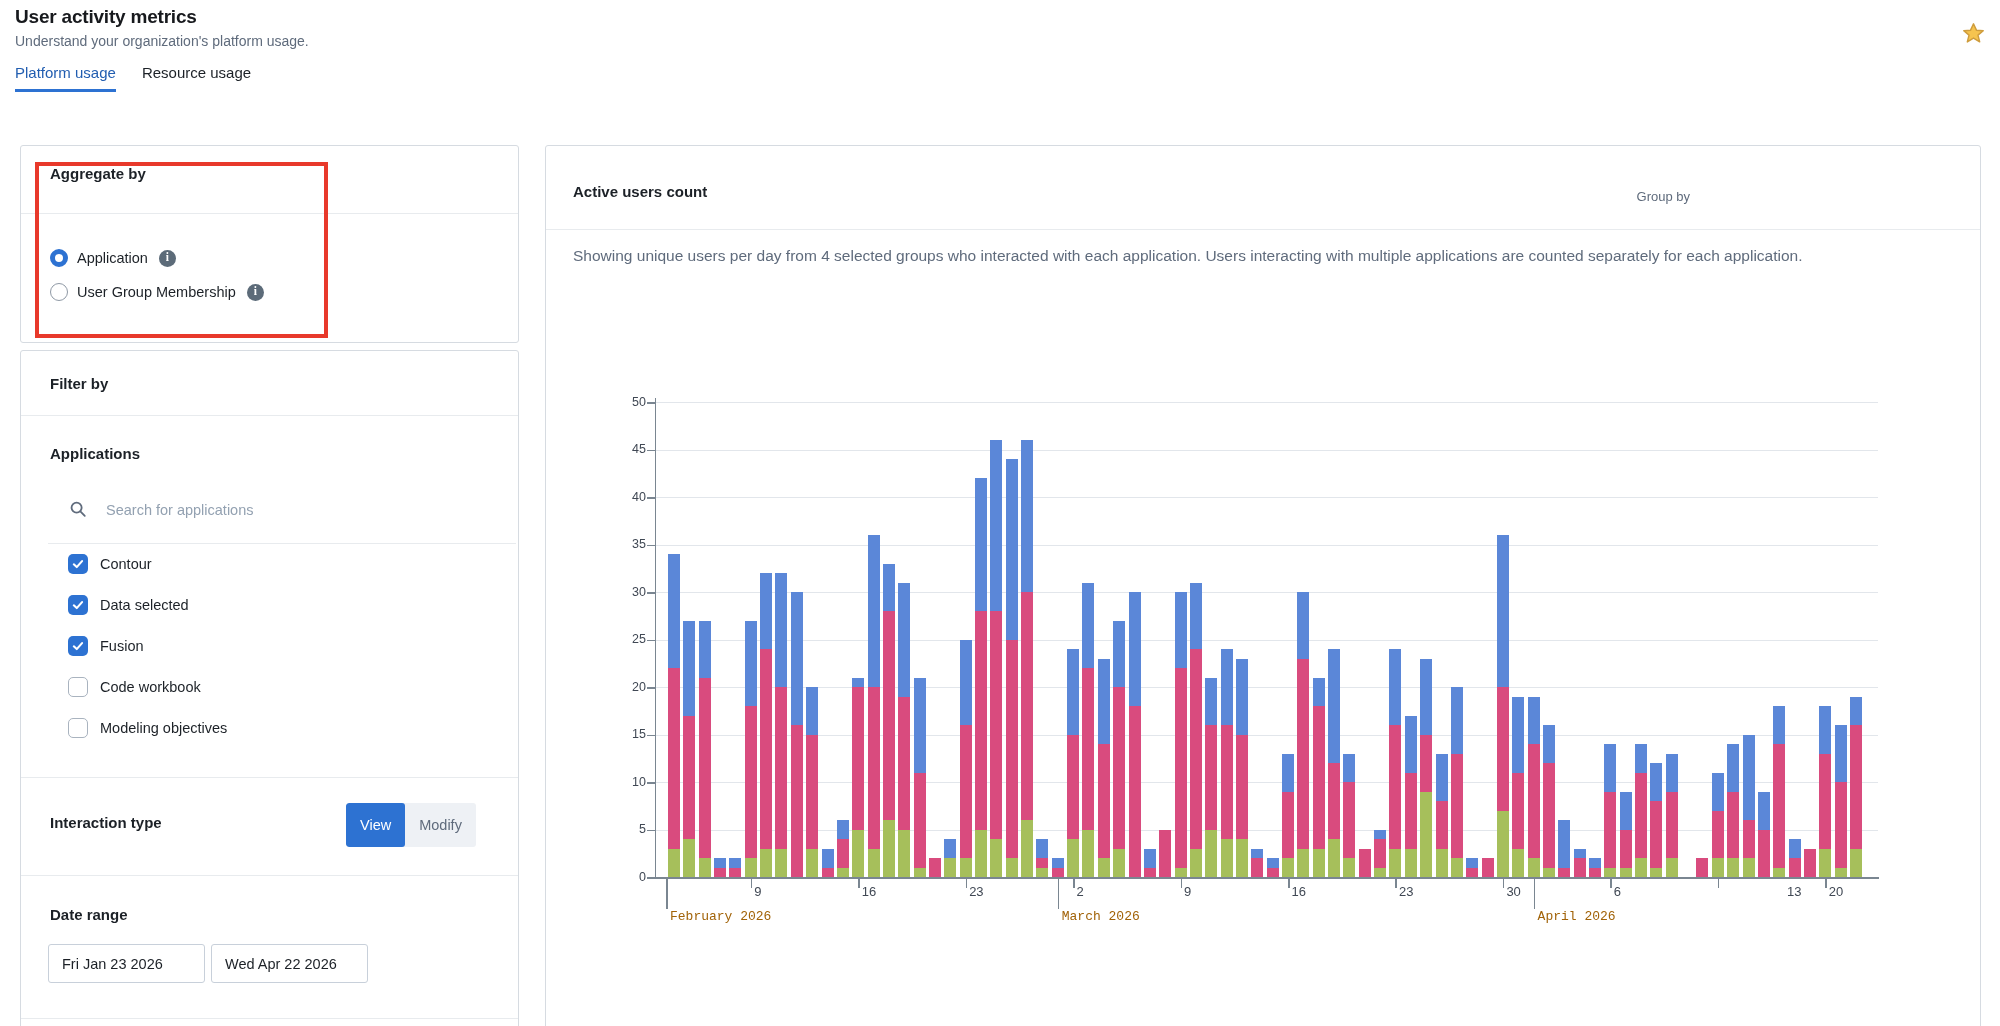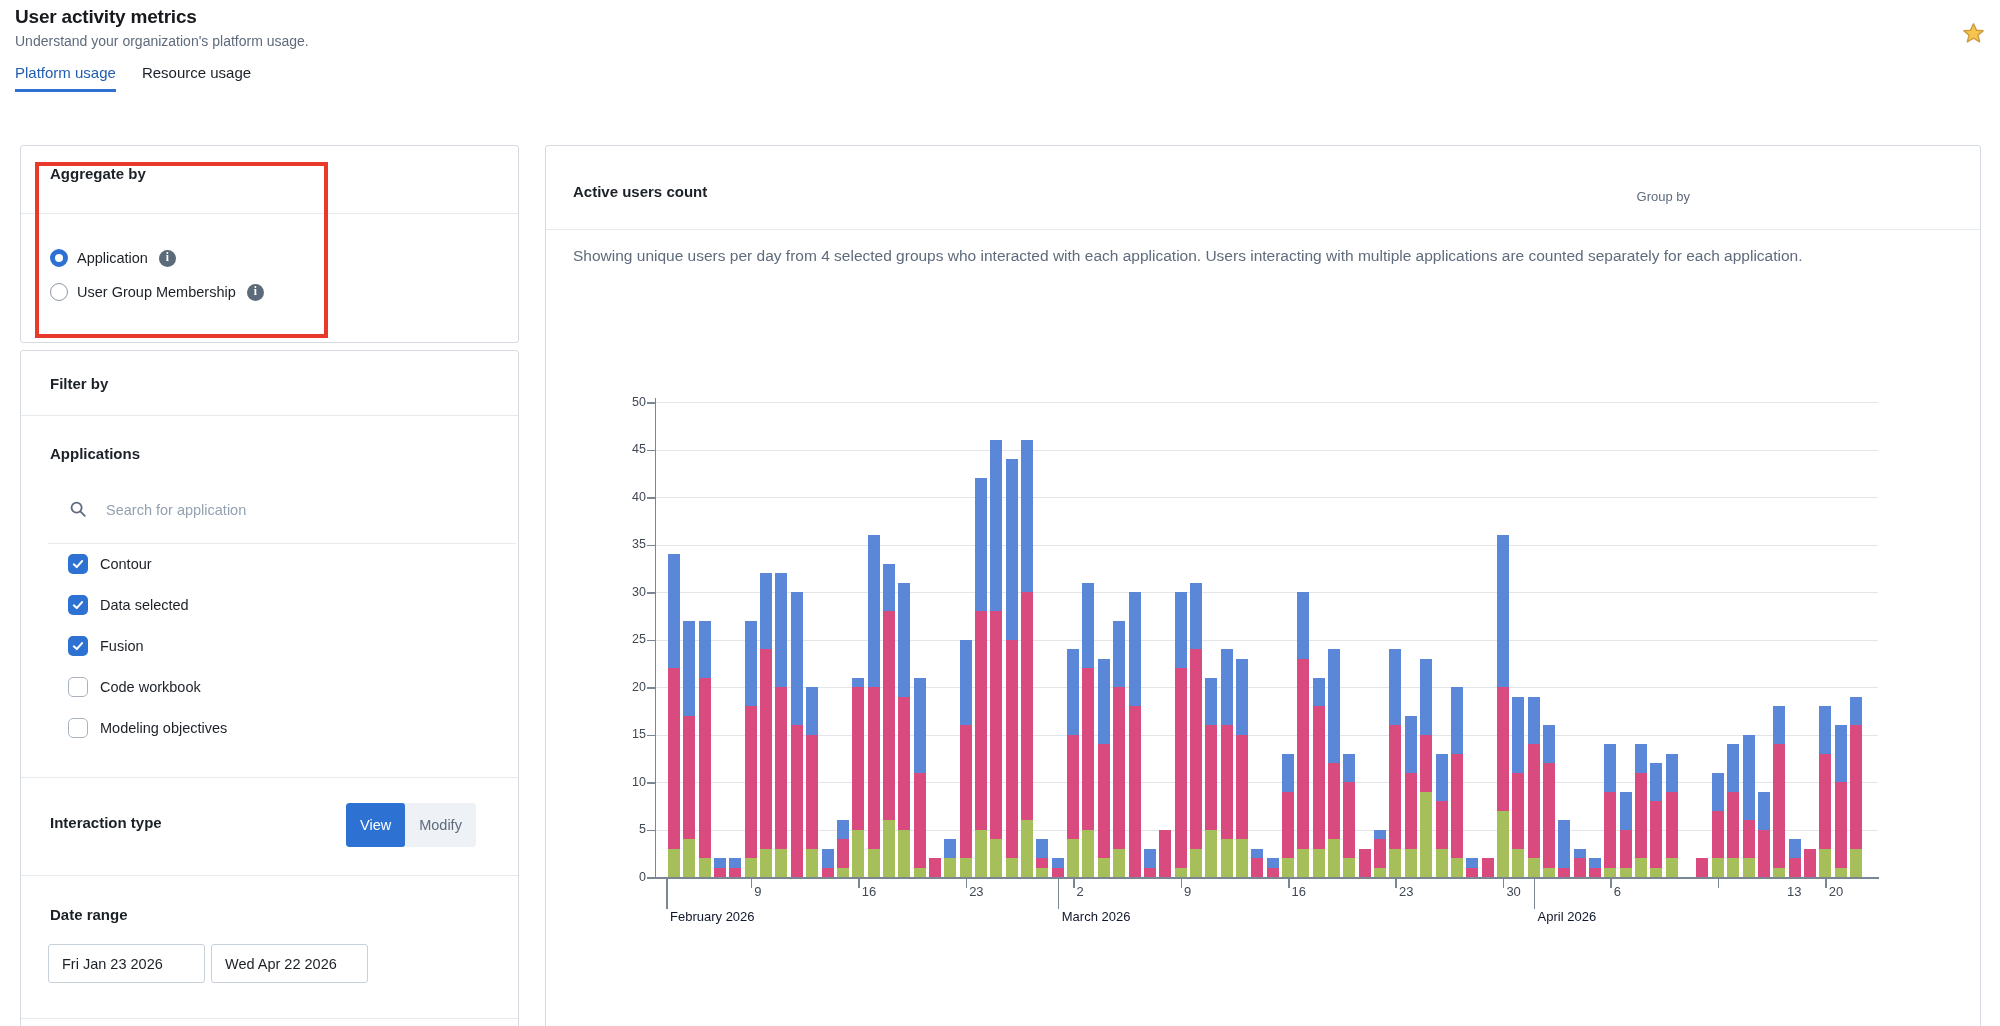--- a/index.html
+++ b/index.html
@@ -59,21 +59,21 @@
   .gridline{position:absolute;height:1px;background:#e2e6eb;left:110px;width:1222px;}
   .y-label{position:absolute;width:40px;left:60px;text-align:right;font-size:12.5px;color:#404854;}
   .y-tick{position:absolute;left:101px;width:8px;height:1.5px;background:#7a8691;}
   .axis-y{position:absolute;left:108.5px;top:252px;width:1.5px;height:480px;background:#7a8691;}
   .axis-x{position:absolute;left:108.5px;top:731px;width:1224px;height:1.5px;background:#7a8691;}
   .bar{position:absolute;width:12px;pointer-events:auto;}
   .bar div{width:100%;}
   .x-tick{position:absolute;width:1.5px;height:10px;top:732px;background:#7a8691;}
   .x-tick-label{position:absolute;top:738px;font-size:13px;color:#404854;}
   .month-line{position:absolute;width:1.5px;height:31px;top:732px;background:#7a8691;}
-  .month-label{position:absolute;top:763px;font-size:13px;color:#0f172a;white-space:nowrap;}
+  .month-label{position:absolute;top:763px;font-size:13px;color:#a16207;white-space:nowrap;font-family:Liberation Mono, monospace;}
 </style>
 </head>
 <body>
 
 <div id="page-title" class="abs">User activity metrics</div>
 <div id="page-subtitle" class="abs">Understand your organization's platform usage.</div>
 <button id="star-button" class="abs">
   <svg width="23" height="23" viewBox="0 0 22 22">
     <polygon points="11,1.8 13.8,7.8 20.3,8.3 15.3,12.6 16.9,19 11,15.4 5.1,19 6.7,12.6 1.7,8.3 8.2,7.8" fill="#f6c44f" stroke="#cf9d3d" stroke-width="1.4" stroke-linejoin="round"></polygon>
   </svg>
@@ -105,21 +105,21 @@
 <div id="card-filter" class="card">
   <div class="sec-title" style="left:29px;top:24px;">Filter by</div>
   <div class="divider" style="top:64px;"></div>
 
   <div class="sec-title" style="left:29px;top:94px;">Applications</div>
   <div class="search-row" style="top:149px;">
     <svg width="19" height="19" viewBox="0 0 20 20">
       <circle cx="8" cy="8" r="5.3" fill="none" stroke="#5f6b7c" stroke-width="1.9"></circle>
       <line x1="12.2" y1="12.2" x2="16.6" y2="16.6" stroke="#5f6b7c" stroke-width="1.9" stroke-linecap="round"></line>
     </svg>
-    <span class="placeholder">Search for application</span>
+    <span class="placeholder">Search for applications</span>
   </div>
   <div class="divider" style="top:192px;left:27px;right:2px;"></div>
 
   <div id="app-list">
       <div class="check-row" style="top: 200px;">
         <span class="checkbox on">
           <svg width="14" height="14" viewBox="0 0 20 20">
             <path d="M4 10.5 L8.2 14.4 L15.8 5.9" fill="none" stroke="#fff" stroke-width="3" stroke-linecap="round" stroke-linejoin="round"></path>
           </svg>
         </span>

